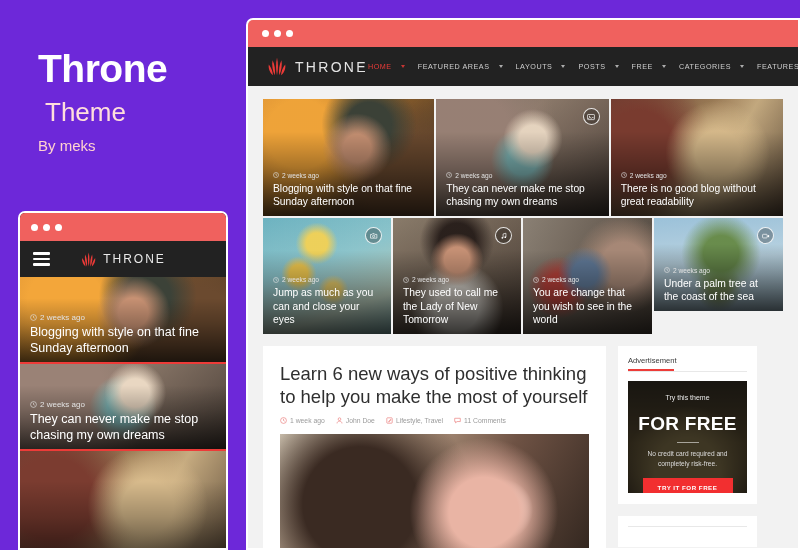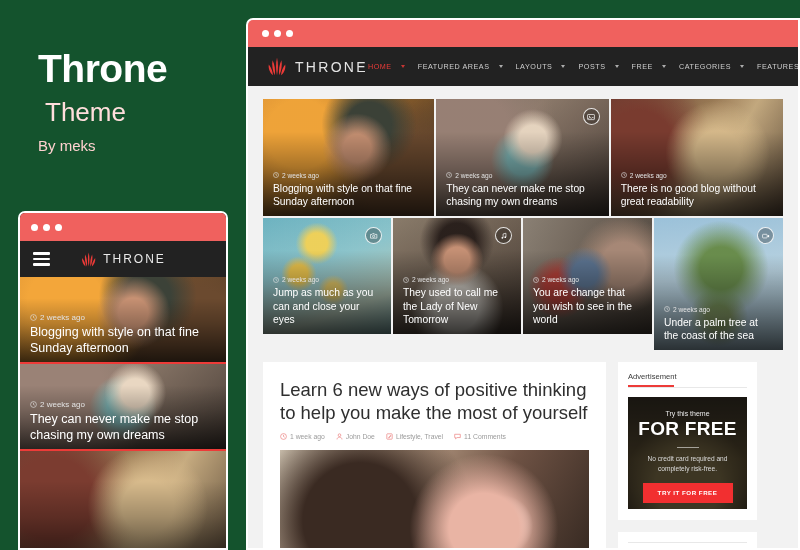--- a/index.html
+++ b/index.html
@@ -2,21 +2,21 @@
 <html><head>
 <meta charset="utf-8">
 <style>
   * { box-sizing: border-box; margin: 0; padding: 0; }
   html, body {
     width: 800px; height: 550px;
     overflow: hidden;
     font-family: "Liberation Sans", sans-serif;
     background: #ed3b38;
   }
-  .stage { position: relative; width: 800px; height: 550px; background: #14532d; overflow: hidden; }
+  .stage { position: relative; width: 800px; height: 550px; background: #6d28d9; overflow: hidden; }
 
   
   .promo { position: absolute; left: 0; top: 0; width: 246px; height: 550px; }
   .promo-title {
     position: absolute; left: 38px; top: 47px;
     font-size: 39px; font-weight: bold; color: #ffffff; letter-spacing: -0.5px;
   }
   .promo-sub {
     position: absolute; left: 45px; top: 97px;
     font-size: 26px; font-weight: 300; color: #ffdedc;
@@ -110,21 +110,21 @@
   .widget { background: #fff; padding: 10px 10px 11px 10px; }
   .widget + .widget { margin-top: 12px; }
   .wtitle { font-size: 7.6px; color: #3a3a3a; padding-bottom: 6px; position: relative; }
   .wtitle::after { content: ""; position: absolute; left: 0; bottom: 0; width: 46px; height: 2px; background: #ed3b38; }
   .wrule { height: 1px; background: #e8e8e8; margin-bottom: 9px; }
   .ad { position: relative; height: 112px; overflow: hidden; text-align: center; }
   .ad .img { position: absolute; inset: 0; }
   .ad .shade { position: absolute; inset: 0; background: rgba(15,13,10,.62); }
   .ad .inner { position: relative; padding-top: 13px; }
   .ad .l1 { font-size: 7px; color: #e8e8e8; }
-  .ad .l2 { font-size: 19px; font-weight: bold; color: #fff; letter-spacing: .3px; margin-top: 1px; }
+  .ad .l2 { font-size: 19px; font-weight: bold; color: #fff; letter-spacing: .3px; margin-top: 12px; }
   .ad .div { width: 22px; height: 1px; background: rgba(255,255,255,.55); margin: 7px auto 6px; }
   .ad .l3 { font-size: 6.6px; color: #dcdcdc; line-height: 1.5; padding: 0 12px; }
   .ad .btn {
     margin: 9px auto 0; width: 90px; height: 20px; background: #f22f30; color: #fff;
     font-size: 6.2px; font-weight: bold; letter-spacing: .5px;
     display: flex; align-items: center; justify-content: center;
   }
 
   
   .pic-girl-glasses {
@@ -426,21 +426,21 @@
               <svg width="6" height="6" viewBox="0 0 12 12">
                   <circle cx="6" cy="6" r="5" fill="none" stroke="#e2e2e2" stroke-width="1.2"></circle>
                   <path d="M6 3.2V6l2 1.2" stroke="#e2e2e2" stroke-width="1.2" fill="none"></path>
                 </svg>
               <span>2 weeks ago</span>
             </div>
             <div class="ttl">You are change that you wish to see in the world</div>
           </div>
         </div>
 
-        <div class="gcard" style="width:130px;height:132px;">
+        <div class="gcard" style="width:130px;height:93px;">
           <div class="img pic-palm"></div>
           <div class="shade"></div>
           <div class="fmt">
             <svg width="8" height="8" viewBox="0 0 14 14">
                 <rect x="1" y="4" width="8" height="6.4" rx="1.2" fill="none" stroke="#fff" stroke-width="1.2"></rect>
                 <path d="M9.4 6.6l3.1-1.8v5l-3.1-1.8z" fill="#fff"></path>
               </svg>
           </div>
           <div class="body">
             <div class="meta">

